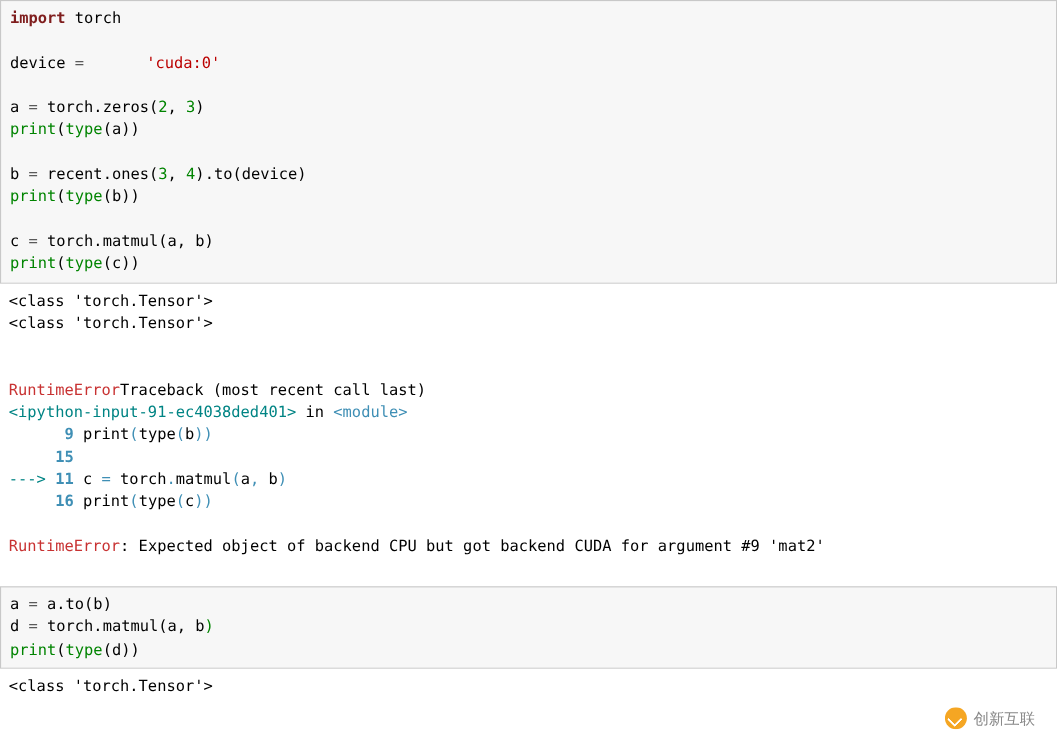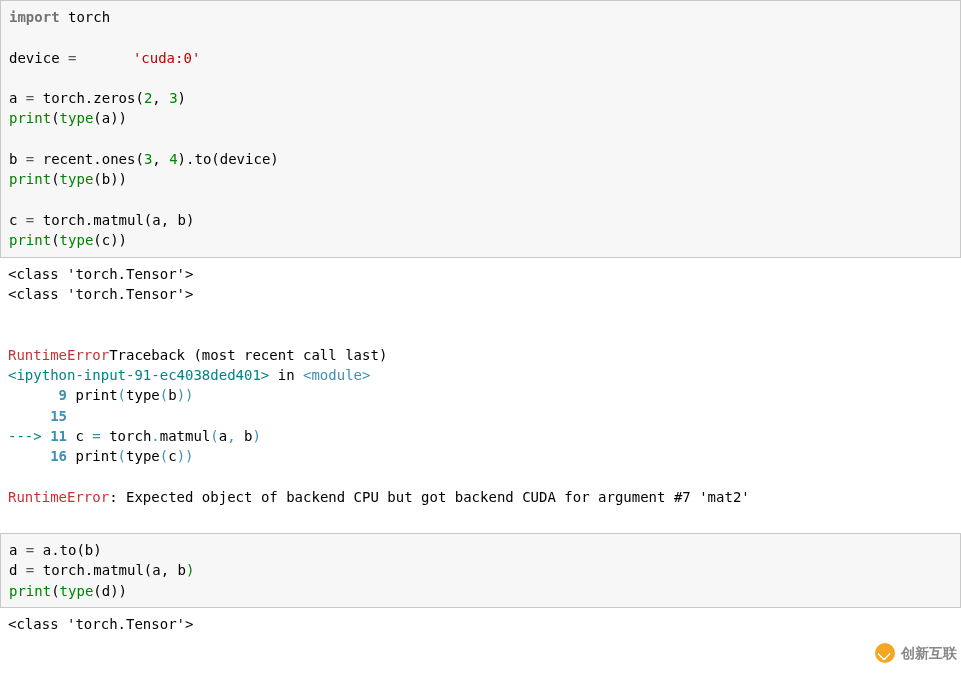--- a/index.html
+++ b/index.html
@@ -22,42 +22,42 @@
   }
   .cell-output {
     padding: 6px 8px 10px 8px;
     white-space: pre;
     overflow: hidden;
     background: #fff;
   }
   .gap {
     height: 16px;
   }
-  .kw    { font-weight: bold; color: #737373; } 
+  .kw    { font-weight: bold; color: #7f1d1d; } 
   .op    { color: #5a5a5a; }
   .str   { color: #bb0000; margin-left: 48px; }
   .num   { color: #008400; }
   .fn    { color: #008400; }
   .err-name { color: #c83232; }
   .tb-file  { color: #008484; }
   .tb-mod   { color: #3f8fb5; }
   .ln       { color: #3f8fb5; font-weight: bold; }
   .arrow    { color: #008484; }
   .pun-teal { color: #3f8fb5; }
 
   .watermark {
     position: fixed;
-    right: 4px;
+    right: 20px;
     bottom: 10px;
     display: flex;
     align-items: center;
     gap: 6px;
     font-family: sans-serif;
     font-size: 14px;
-    font-weight: 700;
+    font-weight: 400;
     color: #888;
     pointer-events: none;
   }
   .watermark .badge {
     width: 20px;
     height: 20px;
     border-radius: 50%;
     background: #f5a623;
     position: relative;
   }
@@ -93,21 +93,21 @@
 <span>&lt;class 'torch.Tensor'&gt;</span>
 <span></span>
 <span></span>
 <span class="err-name">RuntimeError</span><span>Traceback (most recent call last)</span>
 <span class="tb-file">&lt;ipython-input-91-ec4038ded401&gt;</span><span> in </span><span class="tb-mod">&lt;module&gt;</span>
 <span>      </span><span class="ln">9</span><span> </span><span>print</span><span class="pun-teal">(</span><span>type</span><span class="pun-teal">(</span><span>b</span><span class="pun-teal">)</span><span class="pun-teal">)</span>
 <span>     </span><span class="ln">15</span>
 <span class="arrow">---&gt; </span><span class="ln">11</span><span> </span><span>c </span><span class="pun-teal">=</span><span> torch</span><span class="pun-teal">.</span><span>matmul</span><span class="pun-teal">(</span><span>a</span><span class="pun-teal">,</span><span> </span><span>b</span><span class="pun-teal">)</span>
 <span>     </span><span class="ln">16</span><span> </span><span>print</span><span class="pun-teal">(</span><span>type</span><span class="pun-teal">(</span><span>c</span><span class="pun-teal">)</span><span class="pun-teal">)</span>
 <span></span>
-<span class="err-name">RuntimeError</span><span>: </span><span>Expected object of backend CPU but got backend CUDA for argument #7 'mat2'</span></div>
+<span class="err-name">RuntimeError</span><span>: </span><span>Expected object of backend CPU but got backend CUDA for argument #9 'mat2'</span></div>
 
 <div class="gap"></div>
 
 <div class="cell-input"><span>a </span><span class="op">=</span><span> a.to(b)</span>
 <span>d </span><span class="op">=</span><span> torch.matmul(a, b</span><span class="fn">)</span>
 <span class="fn">print</span><span>(</span><span class="fn">type</span><span>(d))</span></div>
 
 <div class="cell-output"><span>&lt;class 'torch.Tensor'&gt;</span></div>
 
 <div class="watermark">

